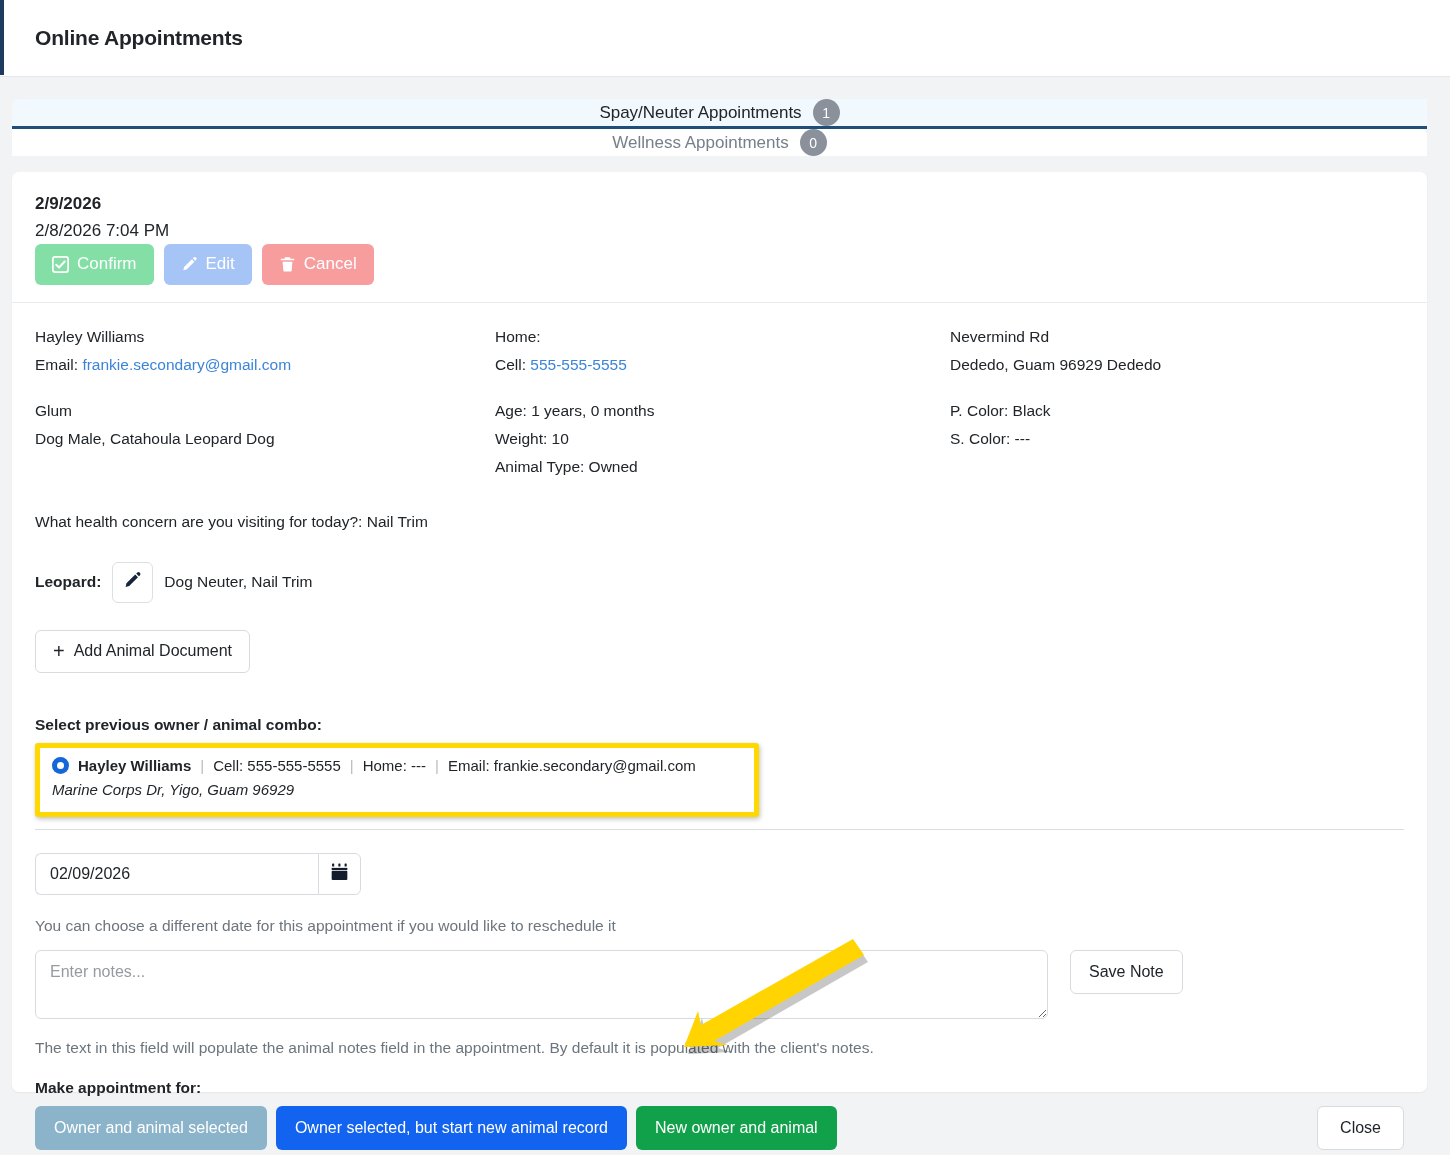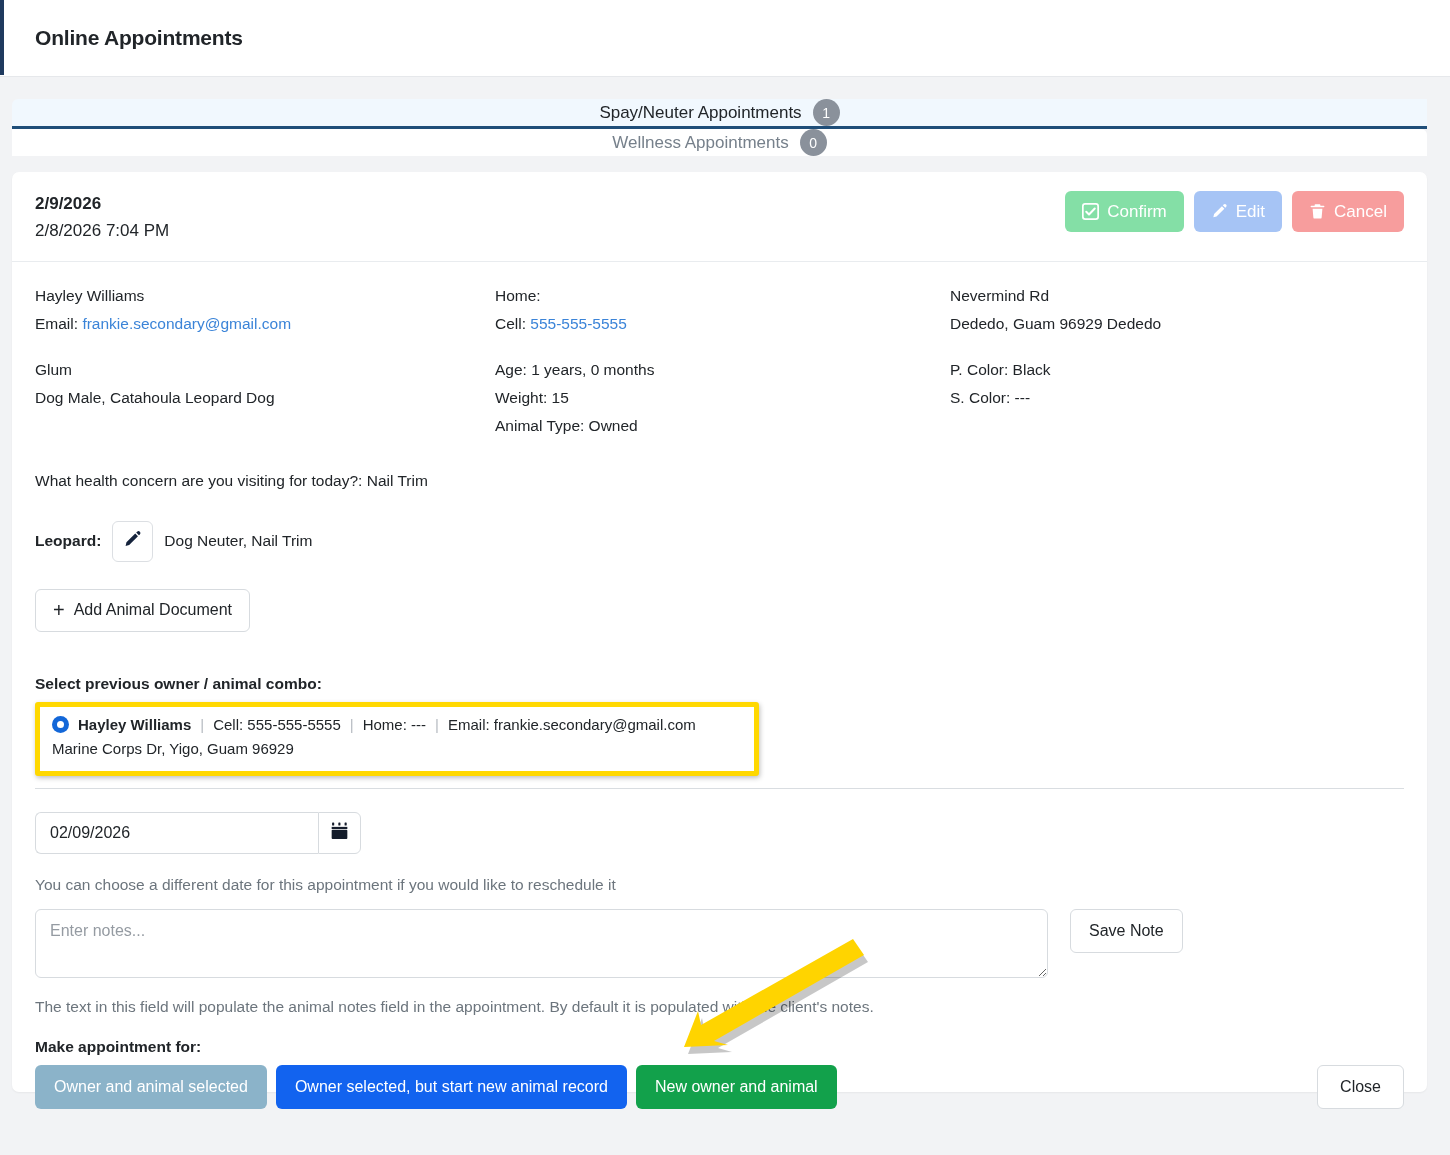--- a/index.html
+++ b/index.html
@@ -89,20 +89,21 @@
     border-radius: 7px;
     box-shadow: 0 1px 2px rgba(0,0,0,0.05);
     height: 920px;
   }
   .card-head {
     display: flex;
     align-items: flex-start;
     justify-content: space-between;
     padding: 19px 23px 17px 23px;
     border-bottom: 1px solid #e9ecef;
+    flex-direction: column;
   }
   .appt-date {
     font-size: 17px;
     font-weight: bold;
     line-height: 1.5;
   }
   .appt-sub {
     font-size: 17px;
     color: #212529;
     line-height: 1.6;
@@ -219,21 +220,21 @@
   .radio-dot::after {
     content: "";
     position: absolute;
     left: 5px; top: 5px;
     width: 7px; height: 7px;
     border-radius: 50%;
     background: #ffffff;
   }
   .combo-name { font-weight: bold; }
   .sep { color: #b7bcc2; margin: 0 9px; }
-  .combo-line2 { font-size: 15px; margin-top: 7px; }
+  .combo-line2 { font-size: 15px; margin-top: 7px; font-style: italic; }
 
   .divider {
     border: 0;
     border-top: 1px solid #d9dde1;
     margin: 12px 0 0 0;
   }
 
   
   .date-row { margin-top: 23px; display: flex; }
   .date-input {
@@ -422,21 +423,21 @@
         <span>Cell:</span>
         <span class="link">555-555-5555</span>
       </div>
       <div class="info-line">Dededo, Guam 96929 Dededo</div>
 
       <div class="info-line gap">Glum</div>
       <div class="info-line gap">Age: 1 years, 0 months</div>
       <div class="info-line gap">P. Color: Black</div>
 
       <div class="info-line">Dog Male, Catahoula Leopard Dog</div>
-      <div class="info-line">Weight: 15</div>
+      <div class="info-line">Weight: 10</div>
       <div class="info-line">S. Color: ---</div>
 
       <div class="info-line">&nbsp;</div>
       <div class="info-line">Animal Type: Owned</div>
       <div class="info-line">&nbsp;</div>
     </div>
 
     
     <div class="concern">What health concern are you visiting for today?: Nail Trim</div>
 

